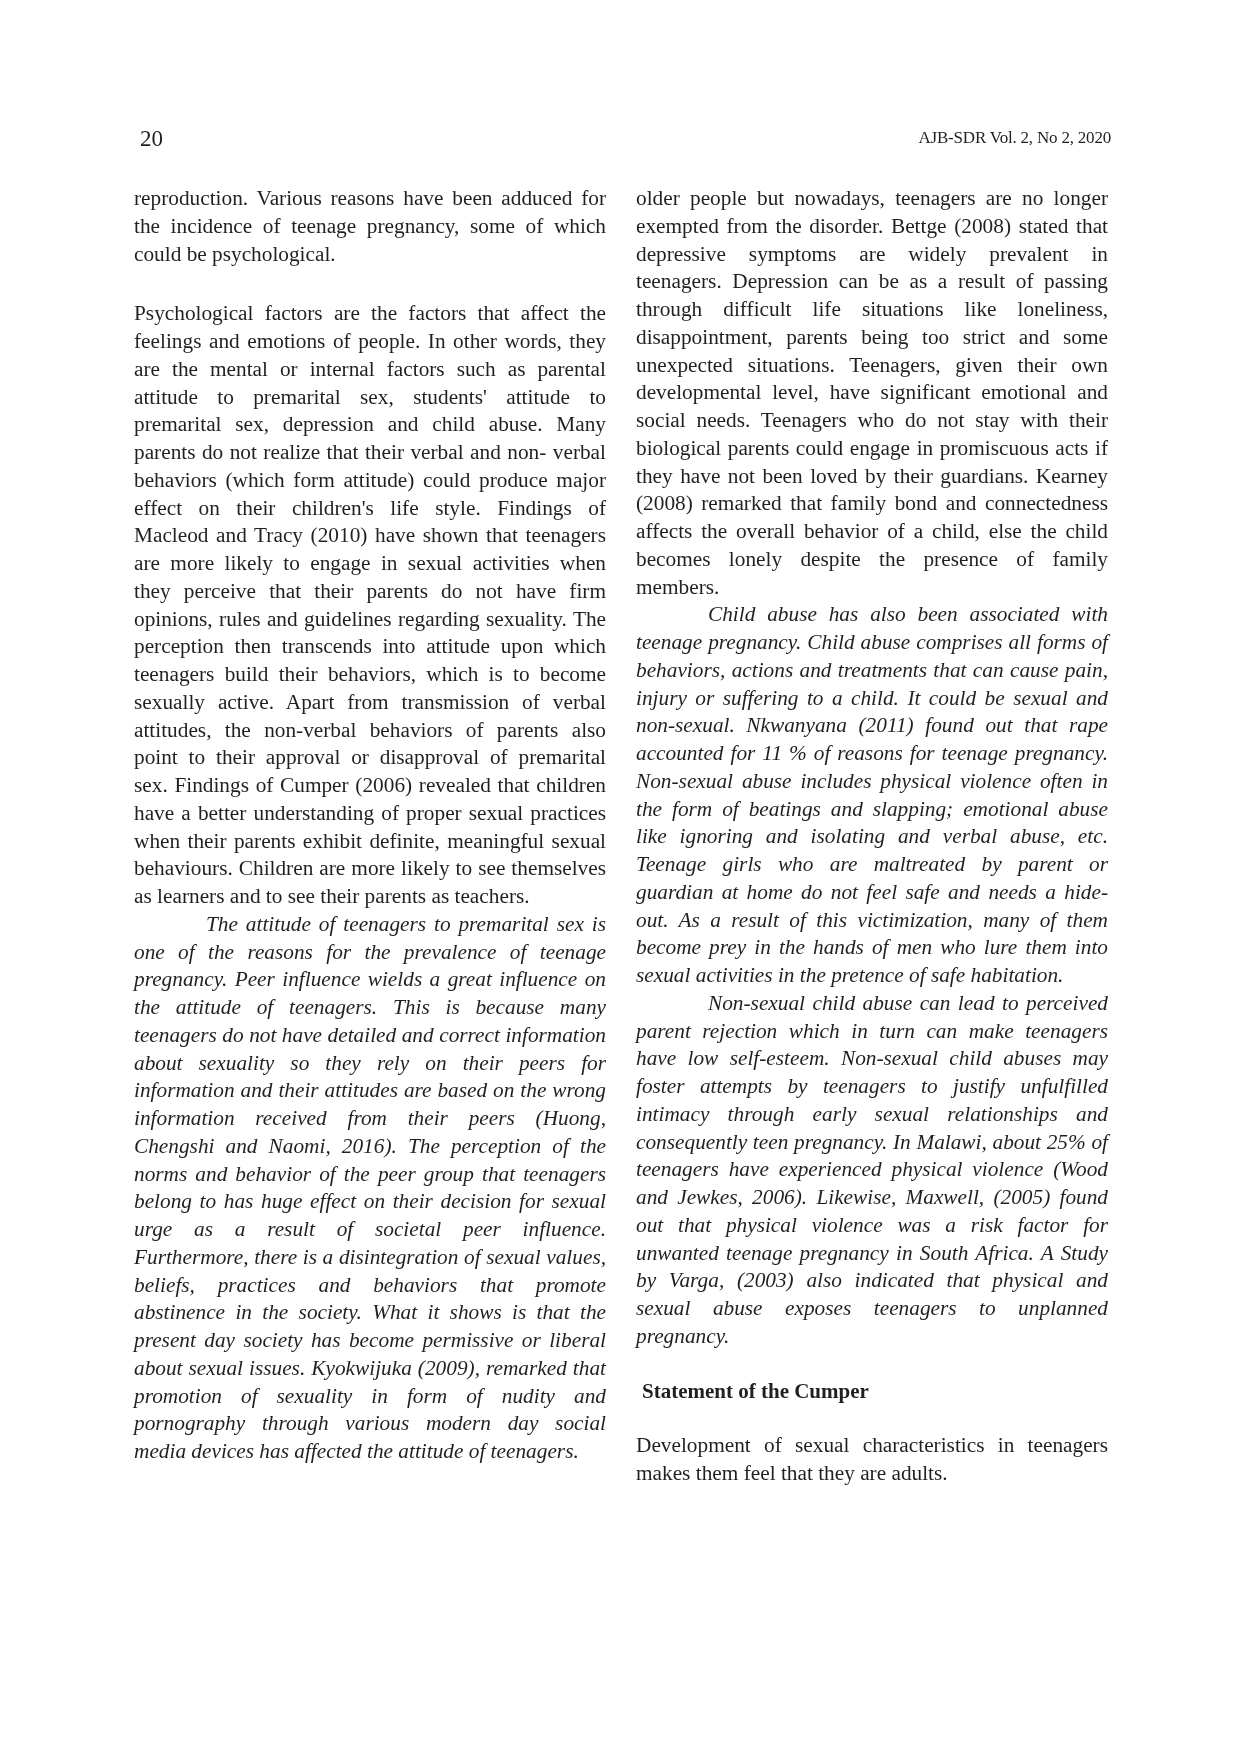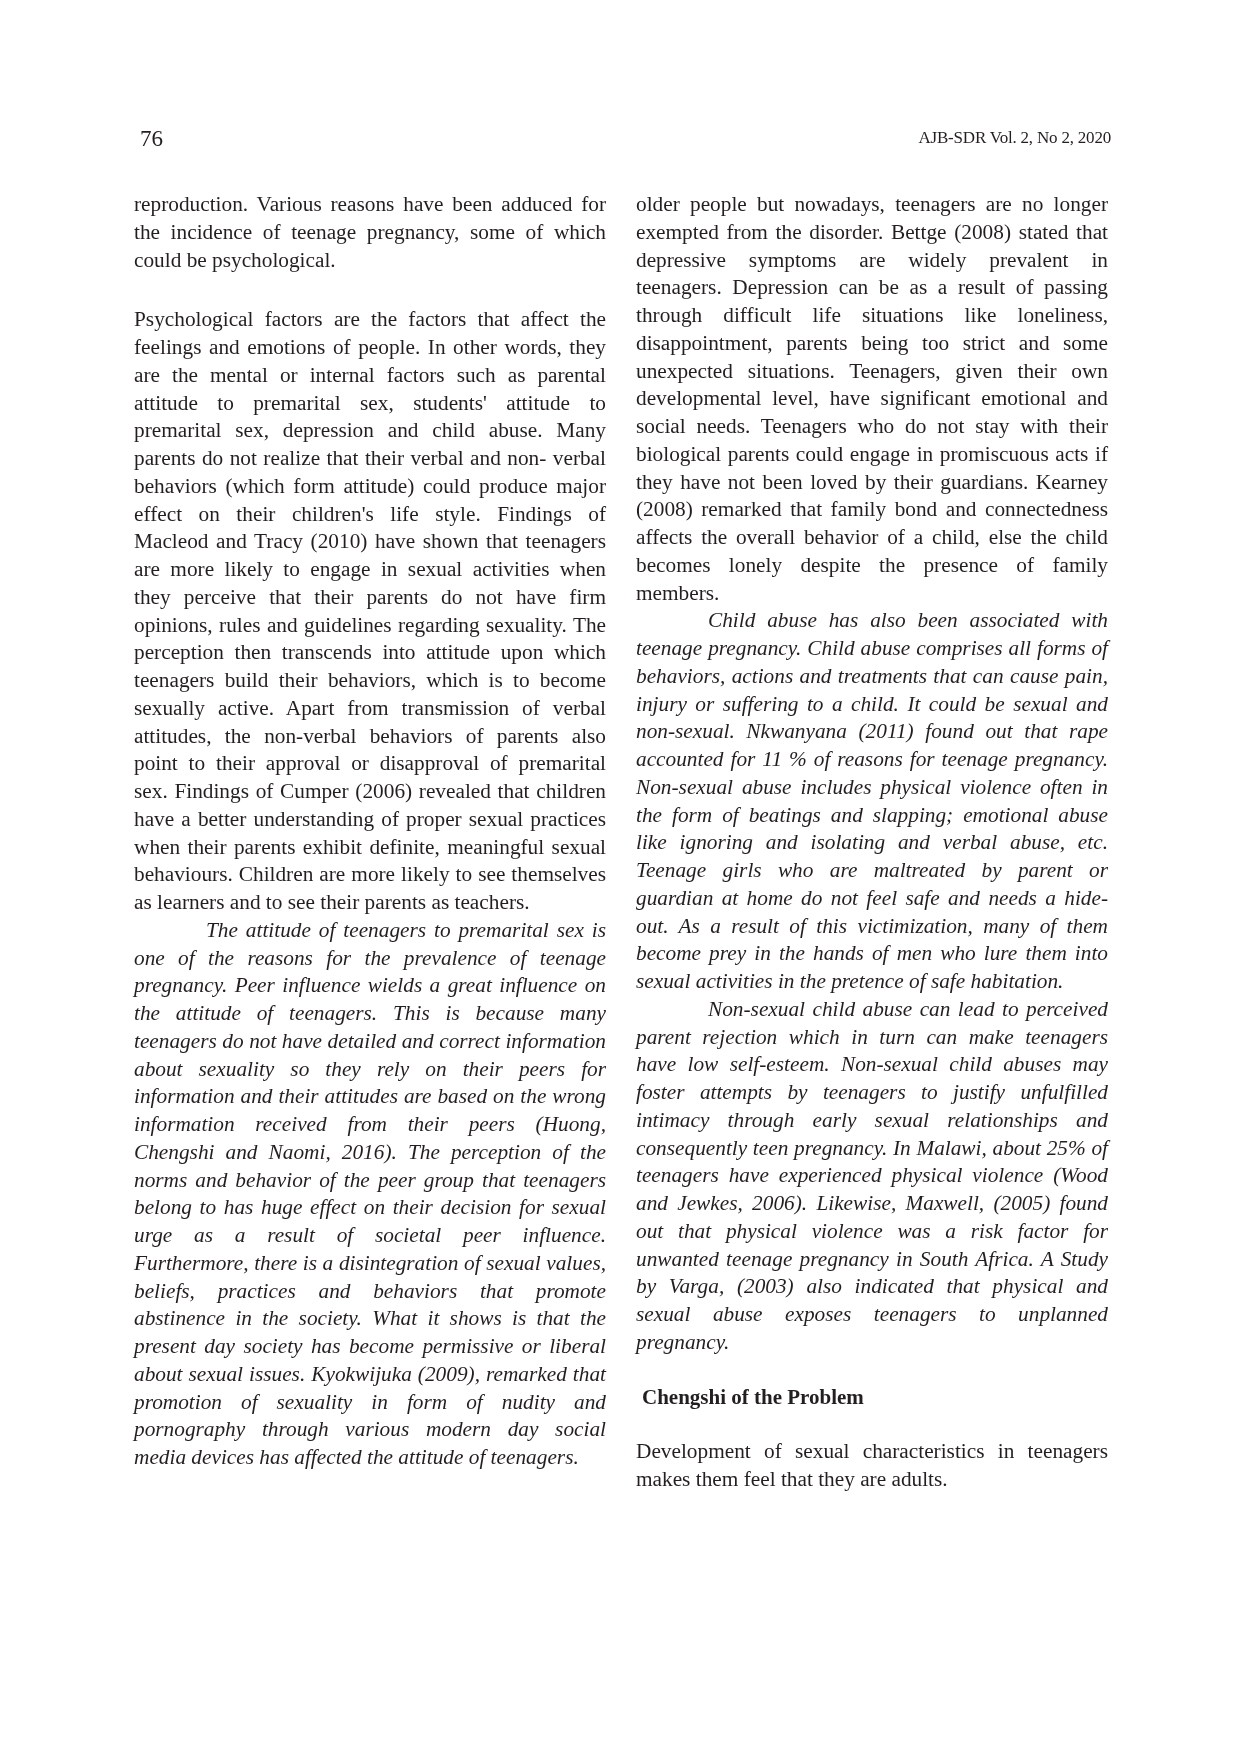--- a/index.html
+++ b/index.html
@@ -1,41 +1,41 @@
 <!DOCTYPE html>
 <html><head>
 <meta charset="utf-8">
 <style>
   html, body { margin: 0; padding: 0; background: #ffffff; }
   body { width: 1241px; height: 1754px; position: relative; overflow: hidden; }
   .page { position: absolute; left: 0; top: 0; width: 1241px; height: 1754px; background: #fff; color: #231f20; font-family: "Liberation Serif", serif; }
   .page-number { position: absolute; left: 140px; top: 126px; font-size: 23px; }
   .running-head { position: absolute; right: 130px; top: 128px; font-size: 17px; letter-spacing: -0.2px; text-align: center; }
-  .col { position: absolute; top: 191px; width: 472px; font-size: 21.3px; line-height: 27.75px; text-align: justify; }
+  .col { position: absolute; top: 185px; width: 472px; font-size: 21.3px; line-height: 27.75px; text-align: justify; }
   .col.left { left: 134px; }
   .col.right { left: 636px; }
   .col p { margin: 0; }
   .col p.gap { margin-top: 32px; }
   .col p.indent { text-indent: 72px; font-style: italic; }
   .col h3 { margin: 27px 0 0 6px; font-size: 21px; font-weight: bold; line-height: 27.75px; }
   .col p.after-head { margin-top: 27px; }
 </style>
 </head>
 <body>
 
 <div class="page">
-  <div class="page-number">76</div>
+  <div class="page-number">20</div>
   <div class="running-head">AJB-SDR Vol. 2, No 2, 2020</div>
 
   <div class="col left">
     <p>reproduction. Various reasons have been adduced for the incidence of teenage pregnancy, some of which could be psychological.</p>
     <p class="gap">Psychological factors are the factors that affect the feelings and emotions of people. In other words, they are the mental or internal factors such as parental attitude to premarital sex, students' attitude to premarital sex, depression and child abuse. Many parents do not realize that their verbal and non- verbal behaviors (which form attitude) could produce major effect on their children's life style.   Findings of Macleod and Tracy (2010) have shown that teenagers are more likely to engage in sexual activities when they perceive that their parents do not have firm opinions, rules and guidelines regarding sexuality. The perception then transcends into attitude upon which teenagers build their behaviors, which is to become sexually active. Apart from transmission of verbal attitudes, the non-verbal behaviors of parents also point to their approval or disapproval of premarital sex. Findings of Cumper (2006) revealed that children have a better understanding of proper sexual practices when their parents exhibit definite, meaningful sexual behaviours. Children are more likely to see themselves as learners and to see their parents as teachers.</p>
     <p class="indent">The attitude of teenagers to premarital sex is one of the reasons for the prevalence of teenage pregnancy.  Peer influence wields a great influence on the attitude of teenagers. This is because many teenagers do not have detailed and correct information about sexuality so they rely on their peers for information and their attitudes are based on the wrong information received from their peers (Huong, Chengshi and Naomi, 2016). The perception of the norms and behavior of the peer group that teenagers belong to has huge effect on their decision for sexual urge as a result of societal peer influence. Furthermore, there is a disintegration of sexual values, beliefs, practices and behaviors that promote abstinence in the society.  What it shows is that the present day society has become permissive or liberal about sexual issues. Kyokwijuka (2009), remarked that promotion of sexuality in form of nudity and pornography through various modern day social media devices has affected the attitude of teenagers.</p>
   </div>
 
   <div class="col right">
     <p>older people but nowadays, teenagers are no longer exempted from the disorder. Bettge (2008) stated that depressive symptoms are widely prevalent in teenagers. Depression can be as a result of passing through difficult life situations like loneliness, disappointment, parents being too strict and some unexpected situations. Teenagers, given their own developmental level, have significant emotional and social needs.  Teenagers who do not stay with their biological parents could engage in promiscuous acts if they have not been loved by their guardians. Kearney (2008) remarked that family bond and connectedness affects the overall behavior of a child, else the child becomes lonely despite the presence of family members.</p>
     <p class="indent">Child abuse has also been associated with teenage pregnancy.  Child abuse comprises all forms of behaviors, actions and treatments that can cause pain, injury or suffering to a child. It could be sexual and non-sexual.  Nkwanyana (2011) found out that rape accounted for 11 % of reasons for teenage pregnancy. Non-sexual abuse includes physical violence often in the form of beatings and slapping; emotional abuse like ignoring and isolating and verbal abuse, etc. Teenage girls who are maltreated by parent or guardian at home do not feel safe and needs a hide-out.  As a result of this victimization, many of them become prey in the hands of men who lure them into sexual activities in the pretence of safe habitation.</p>
     <p class="indent">Non-sexual child abuse can lead to perceived parent rejection which in turn can make teenagers have low self-esteem. Non-sexual child abuses may foster attempts by teenagers to justify unfulfilled intimacy through early sexual relationships and consequently teen pregnancy. In Malawi, about 25% of teenagers have experienced physical violence (Wood and Jewkes, 2006). Likewise, Maxwell, (2005) found out that physical violence was a risk factor for unwanted teenage pregnancy in South Africa. A Study by Varga, (2003) also indicated that physical and sexual abuse exposes teenagers to unplanned pregnancy.</p>
-    <h3>Chengshi of the Problem</h3>
+    <h3>Statement of the Cumper</h3>
     <p class="after-head">Development of sexual characteristics in teenagers makes them feel that they are adults.</p>
   </div>
 </div>
 
 </body></html>

